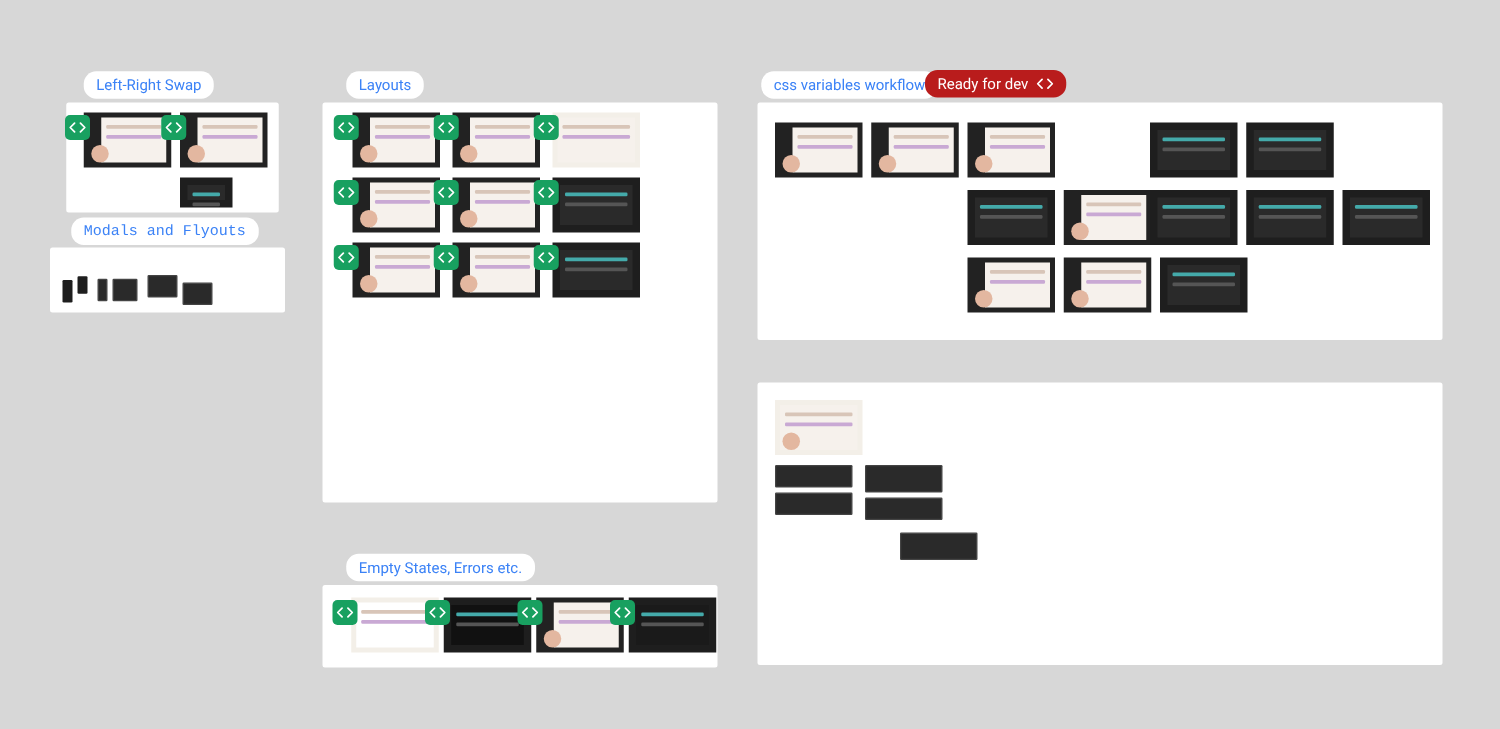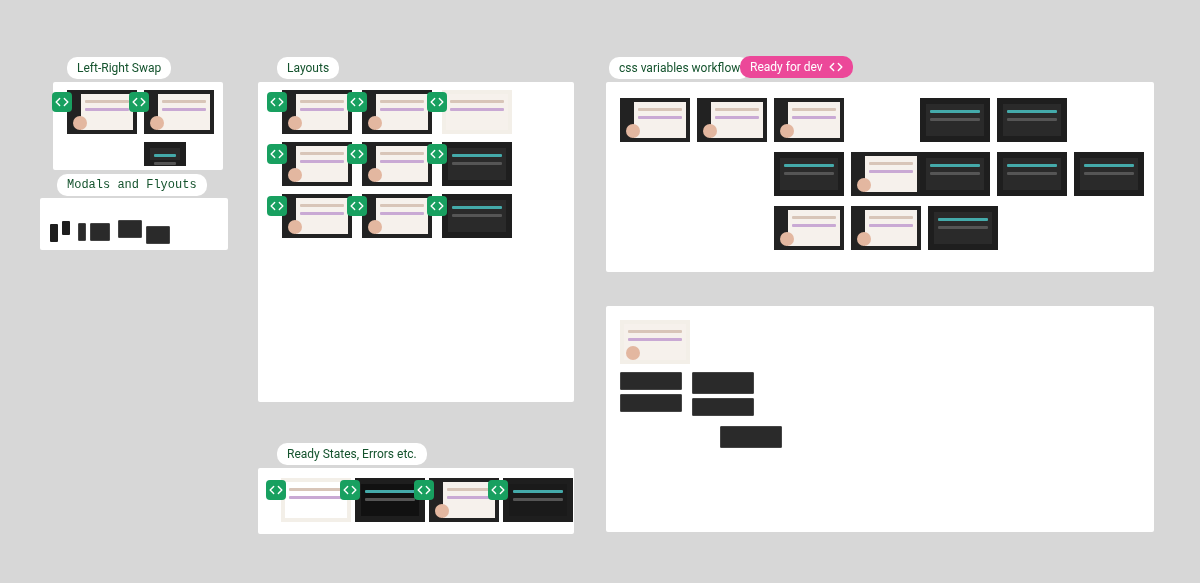--- a/index.html
+++ b/index.html
@@ -17,28 +17,28 @@
     width: 1200px; height: 583px;
   }
 
   
   .section-label {
     position: absolute;
     background: #fff;
     padding: 4px 10px;
     border-radius: 10px;
     font-size: 12px;
-    color: #14532d;
+    color: #3b82f6;
     white-space: nowrap;
   }
 
   
   .status-badge {
     position: absolute;
-    background: #ec4899;
+    background: #b91c1c;
     color: #fff;
     padding: 4px 10px;
     border-radius: 10px;
     font-size: 12px;
     display: inline-flex;
     align-items: center;
     gap: 6px;
   }
   .status-badge svg {
     width: 14px; height: 14px;
@@ -250,21 +250,21 @@
   <div class="frame dark-only" style="left:442px; top:194px;">
       <div class="frame-inner"></div>
     </div>
   <div class="code-badge" style="left:427px; top:196px;">
       <svg viewBox="0 0 24 24" fill="none" stroke="#fff" stroke-width="2.4" stroke-linecap="round" stroke-linejoin="round">
         <polyline points="16 18 22 12 16 6"></polyline>
         <polyline points="8 6 2 12 8 18"></polyline>
       </svg>
     </div>
 
-  <div class="section-label" style="left:277px; top:443px;">Ready States, Errors etc.</div>
+  <div class="section-label" style="left:277px; top:443px;">Empty States, Errors etc.</div>
 
   <div class="section-box" style="left:258px; top:468px; width:316px; height:66px;"></div>
 
   <div class="frame light" style="left:281px; top:478px;">
       <div class="frame-inner" style="background:#fff;"></div>
     </div>
   <div class="code-badge" style="left:266px; top:480px;">
       <svg viewBox="0 0 24 24" fill="none" stroke="#fff" stroke-width="2.4" stroke-linecap="round" stroke-linejoin="round">
         <polyline points="16 18 22 12 16 6"></polyline>
         <polyline points="8 6 2 12 8 18"></polyline>

